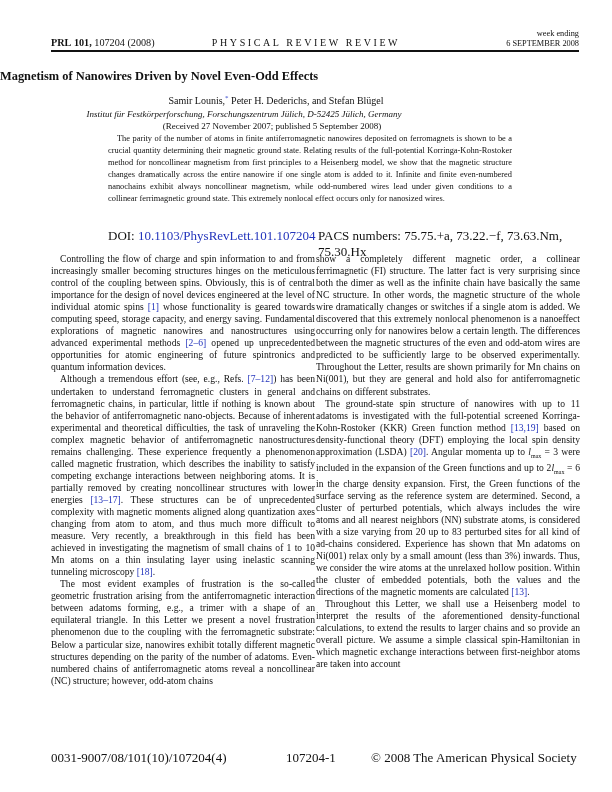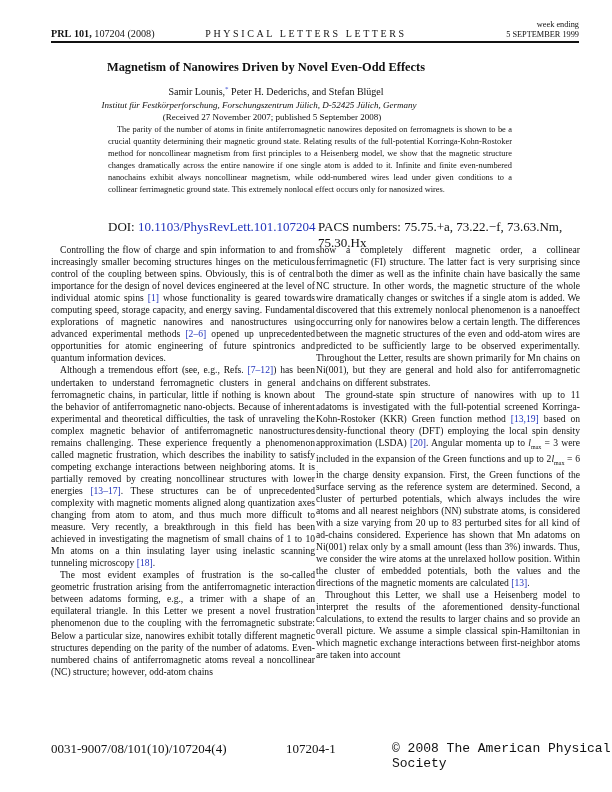--- a/index.html
+++ b/index.html
@@ -1,52 +1,52 @@
 <!DOCTYPE html>
 <html><head>
 <meta charset="utf-8">
 <style>
   html, body { margin: 0; padding: 0; background: #ffffff; }
   body { width: 612px; height: 792px; position: relative; overflow: hidden;
          font-family: "Liberation Serif", "DejaVu Serif", serif; color: #111; }
-  .abs { position: absolute; }
+  .abs { position: absolute; margin-top: 9px; }
   .hdr-left { left: 51px; top: 28px; font-size: 10.2px; }
   .hdr-left b { font-weight: bold; }
   .hdr-center { left: 0; width: 612px; top: 28px; text-align: center; font-size: 10px; letter-spacing: 2.6px; }
   .hdr-right { right: 33px; top: 20px; text-align: right; font-size: 8.3px; line-height: 9.5px; }
   .hdr-rule { left: 51px; top: 41px; width: 528px; height: 1.5px; background: #111; }
-  .title { left: 0; width: 532px; top: 60px; text-align: center; font-weight: bold; font-size: 12.4px; }
+  .title { left: 0; width: 532px; top: 60px; font-weight: bold; font-size: 12.4px; }
   .authors { left: 0; width: 552px; top: 85px; text-align: center; font-size: 10px; font-family: Liberation Serif, serif; }
   .authors sup { color: #3344cc; font-size: 7px; }
-  .affil { left: 15px; width: 488px; top: 100px; text-align: center; font-size: 9px; font-style: italic; }
+  .affil { left: 0; width: 488px; top: 100px; text-align: center; font-size: 9px; font-style: italic; }
   .received { left: 0; width: 544px; top: 112px; text-align: center; font-size: 9px; }
   .abstract { left: 108px; width: 404px; top: 124px; font-size: 8.4px; line-height: 12.1px; text-align: justify; text-indent: 9px; }
   .doi { left: 108px; top: 219px; font-size: 13px; }
   .doi a { color: #2233bb; text-decoration: none; }
   .pacs { left: 318px; top: 219px; font-size: 13px; }
   .col { top: 244px; width: 264px; font-size: 9.6px; line-height: 12.05px; text-align: justify; }
   .col p { margin: 0; text-indent: 9px; }
   .col-left { left: 51px; }
   .col-right { left: 316px; }
   .ref { color: #2233bb; }
   .footer { top: 741px; font-size: 13px; }
   .f-left { left: 51px; }
   .f-center { left: 286px; }
-  .f-right { left: 392px; font-family: Liberation Mono, monospace; }
+  .f-right { left: 371px; }
   i.math { font-style: italic; }
   sub { font-size: 6px; }
 </style>
 </head>
 <body>
 
 <div class="abs hdr-left"><b>PRL</b> <b>101,</b> <span>107204 (2008)</span></div>
-<div class="abs hdr-center">PHYSICAL LETTERS LETTERS</div>
+<div class="abs hdr-center">PHYSICAL REVIEW REVIEW</div>
 <div class="abs hdr-right">
   <div>week ending</div>
-  <div>5 SEPTEMBER 1999</div>
+  <div>6 SEPTEMBER 2008</div>
 </div>
 <div class="abs hdr-rule"></div>
 
 <div class="abs title">Magnetism of Nanowires Driven by Novel Even-Odd Effects</div>
 <div class="abs authors"><span>Samir Lounis,</span><sup>*</sup><span> Peter H. Dederichs, and Stefan Blügel</span></div>
 <div class="abs affil">Institut für Festkörperforschung, Forschungszentrum Jülich, D-52425 Jülich, Germany</div>
 <div class="abs received">(Received 27 November 2007; published 5 September 2008)</div>
 
 <div class="abs abstract">The parity of the number of atoms in finite antiferromagnetic nanowires deposited on ferromagnets is shown to be a crucial quantity determining their magnetic ground state. Relating results of the full-potential Korringa-Kohn-Rostoker method for noncollinear magnetism from first principles to a Heisenberg model, we show that the magnetic structure changes dramatically across the entire nanowire if one single atom is added to it. Infinite and finite even-numbered nanochains exhibit always noncollinear magnetism, while odd-numbered wires lead under given conditions to a collinear ferrimagnetic ground state. This extremely nonlocal effect occurs only for nanosized wires.</div>
 

